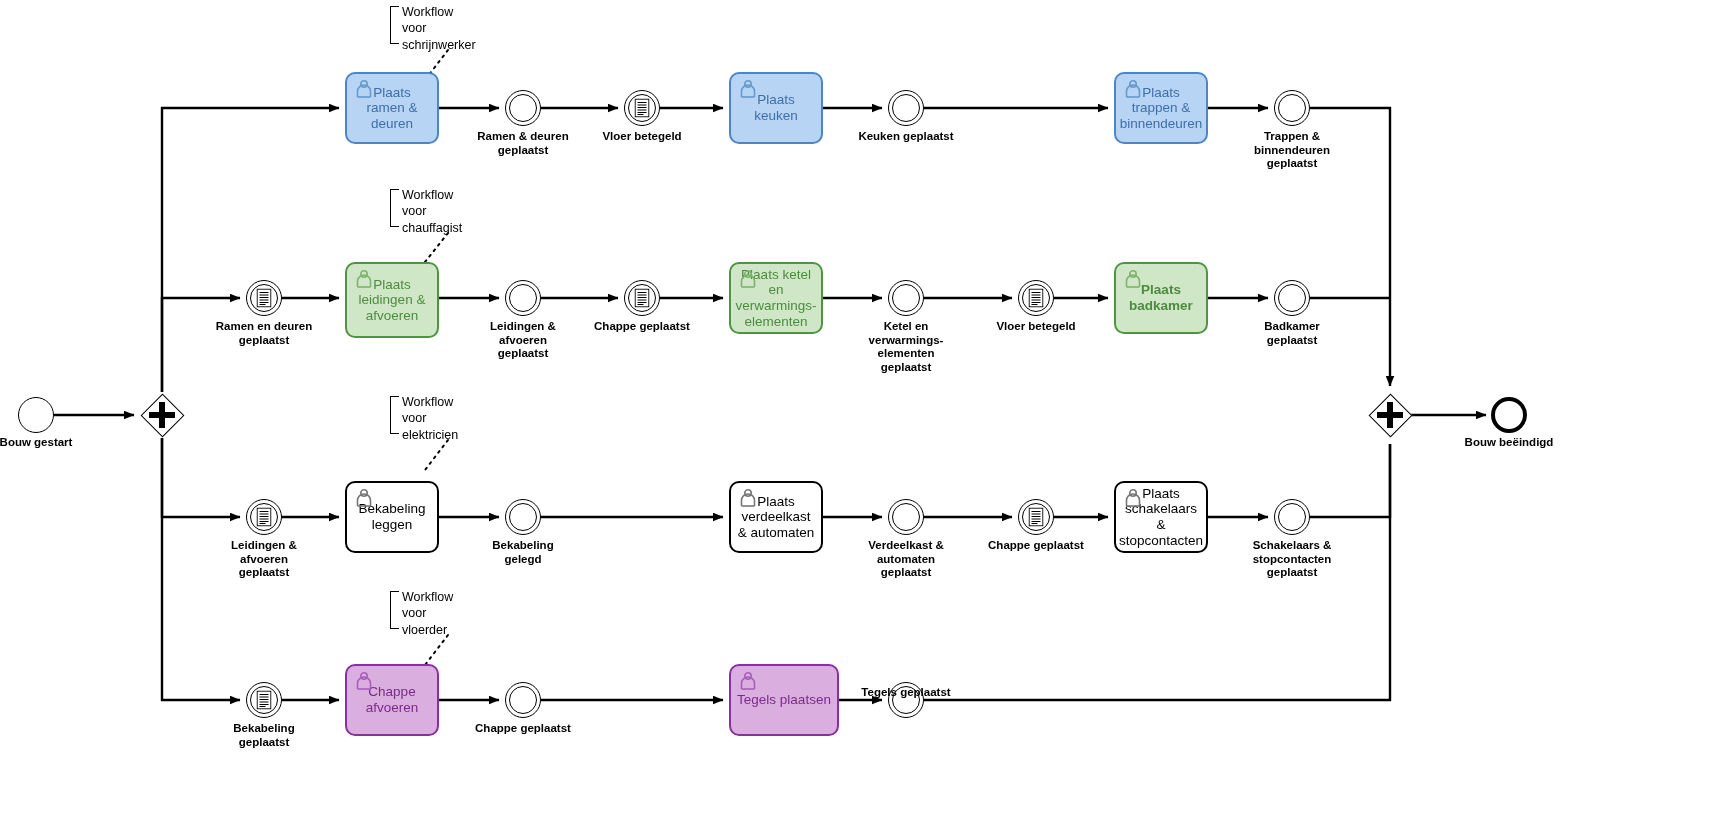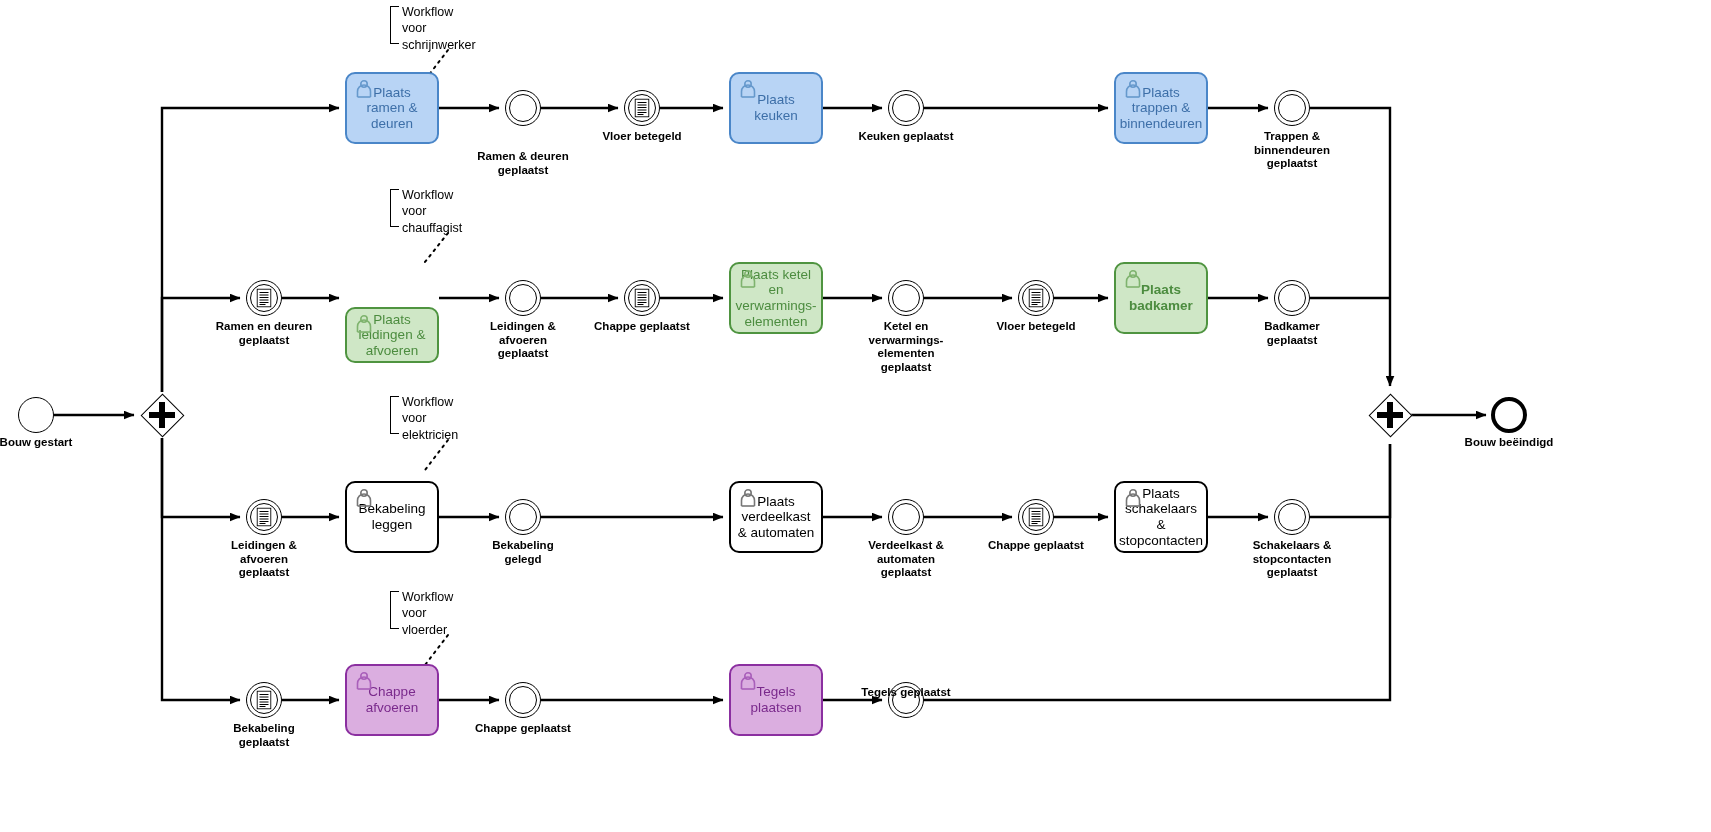--- a/index.html
+++ b/index.html
@@ -179,21 +179,21 @@
           <path d="M3.5 18 V12.5 A6.5 6.5 0 0 1 16.5 12.5 V18"></path>
           <path d="M3.5 18 H16.5"></path>
         </svg>
     </span>
     <span class="tlabel">Plaats ramen &amp;
 deuren</span>
   </div>
   <div class="ev inter" style="left:505px;top:90px;width:36px;height:36px;">
     <span class="ring"></span>
   </div>
-  <div class="cap" style="left:463px;top:130px;width:120px;margin-top:20px;">Ramen &amp; deuren
+  <div class="cap" style="left:463px;top:130px;width:120px;">Ramen &amp; deuren
 geplaatst</div>
 
   <div class="ev inter" style="left:624px;top:90px;width:36px;height:36px;">
     <span class="ring"></span>
     <span class="docicon">
       <svg viewBox="0 0 15 19" fill="#fff" stroke="#000" stroke-width="1.1">
           <rect x="0.6" y="0.6" width="13.8" height="17.8"></rect>
           <g stroke-width="1">
             <path d="M3 4 H12"></path>
             <path d="M3 6.5 H12"></path>
@@ -252,21 +252,21 @@
             <path d="M3 11.5 H12"></path>
             <path d="M3 14 H12"></path>
             <path d="M3 16 H9"></path>
           </g>
         </svg>
     </span>
   </div>
   <div class="cap" style="left:204px;top:320px;width:120px;text-align:center;">Ramen en deuren
 geplaatst</div>
 
-  <div class="task green" style="left:345px;top:262px;width:94px;height:56px;margin-top:45px;">
+  <div class="task green" style="left:345px;top:262px;width:94px;height:76px;">
     <span class="persona">
       <svg viewBox="0 0 20 20" fill="none" stroke-width="1.6">
           <circle cx="10" cy="5" r="3.2"></circle>
           <path d="M3.5 18 V12.5 A6.5 6.5 0 0 1 16.5 12.5 V18"></path>
           <path d="M3.5 18 H16.5"></path>
         </svg>
     </span>
     <span class="tlabel">Plaats leidingen
 &amp; afvoeren</span>
   </div>
@@ -471,21 +471,21 @@
         </svg>
     </span>
     <span class="tlabel">Chappe
 afvoeren</span>
   </div>
   <div class="ev inter" style="left:505px;top:682px;width:36px;height:36px;">
     <span class="ring"></span>
   </div>
   <div class="cap" style="left:463px;top:722px;width:120px;">Chappe geplaatst</div>
 
-  <div class="task purple" style="left:729px;top:664px;width:94px;height:72px;">
+  <div class="task purple" style="left:729px;top:664px;width:110px;height:72px;">
     <span class="persona">
       <svg viewBox="0 0 20 20" fill="none" stroke-width="1.6">
           <circle cx="10" cy="5" r="3.2"></circle>
           <path d="M3.5 18 V12.5 A6.5 6.5 0 0 1 16.5 12.5 V18"></path>
           <path d="M3.5 18 H16.5"></path>
         </svg>
     </span>
     <span class="tlabel">Tegels plaatsen</span>
   </div>
   <div class="ev inter" style="left:888px;top:682px;width:36px;height:36px;">

